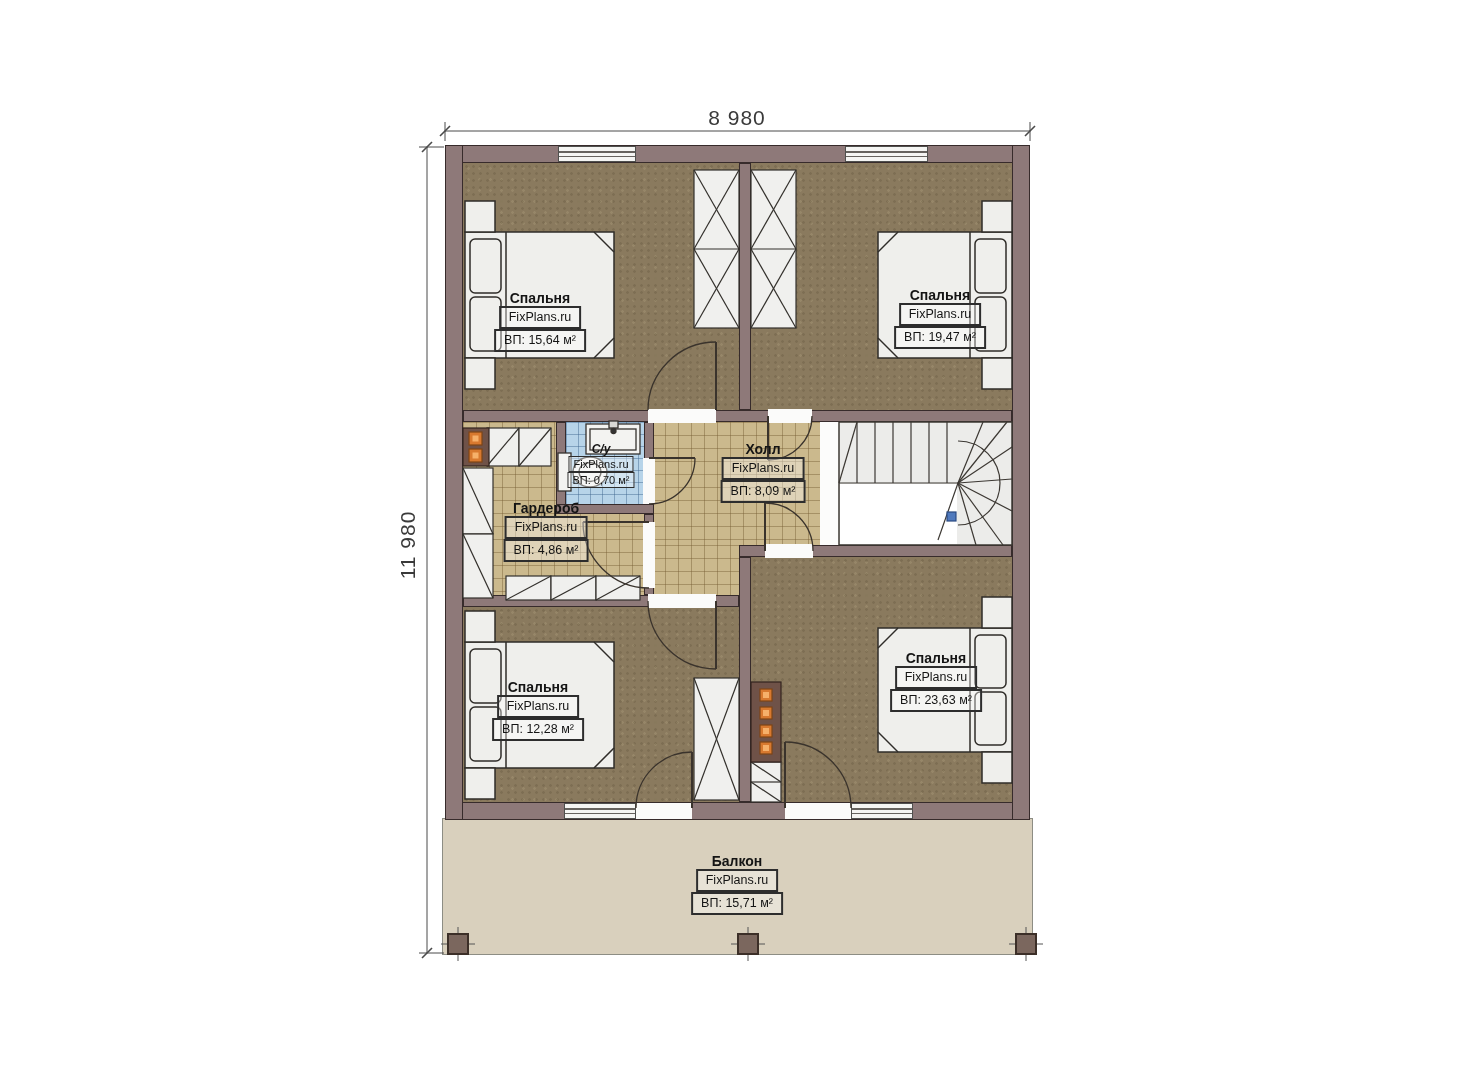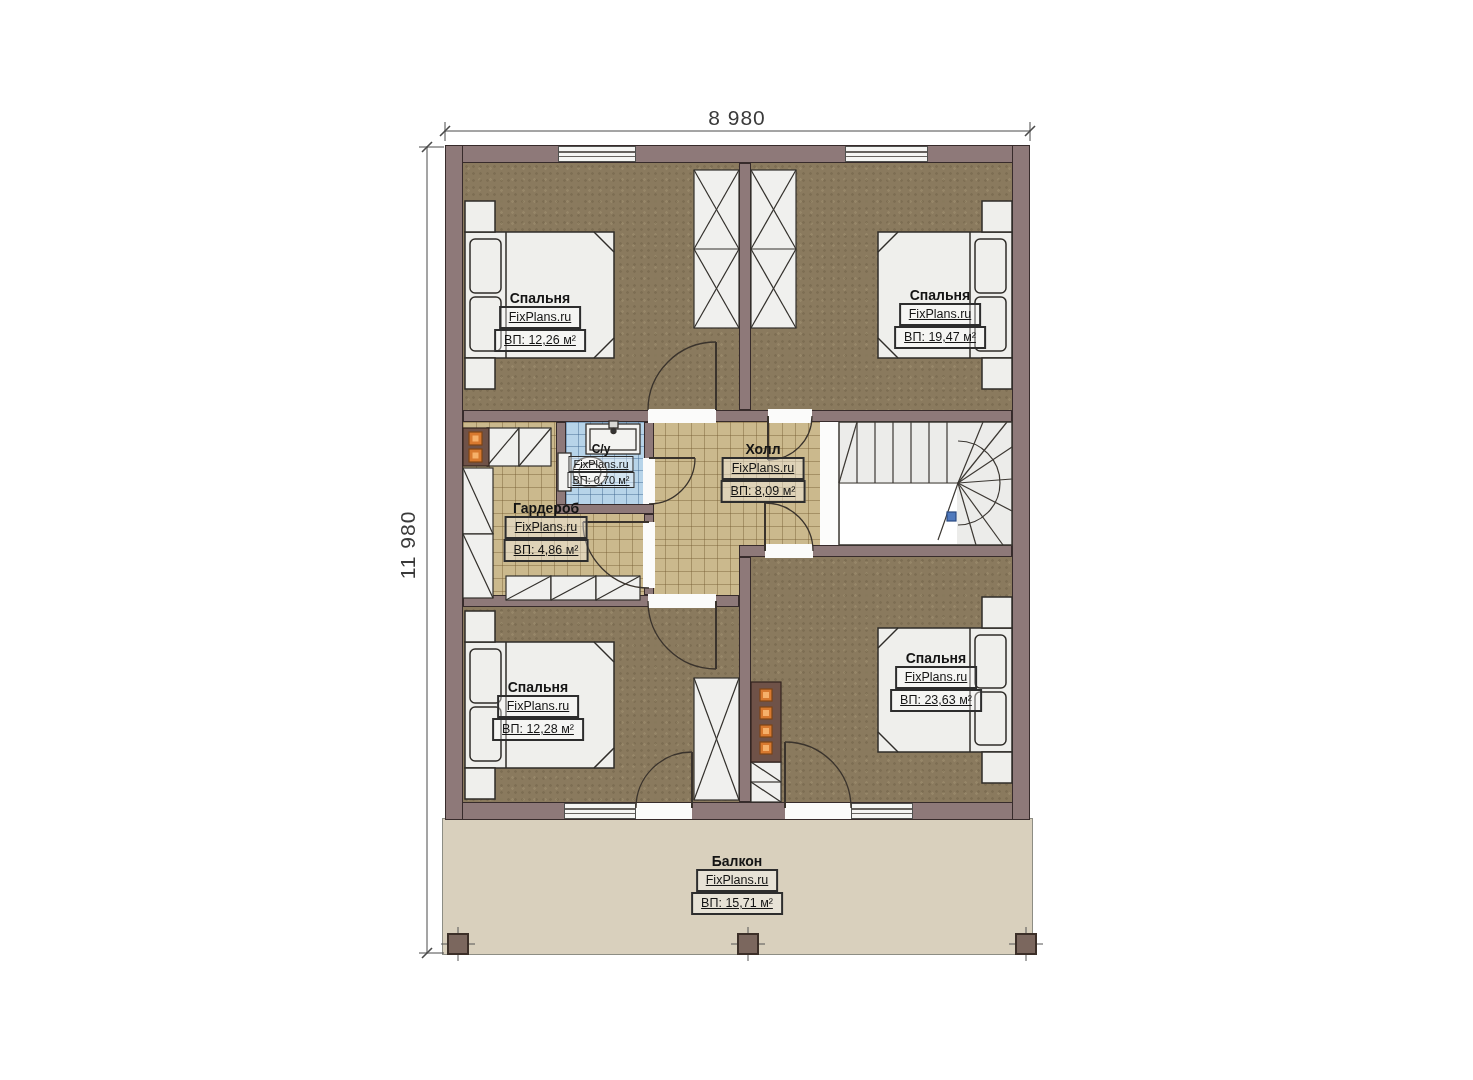--- a/index.html
+++ b/index.html
@@ -24,22 +24,22 @@
   .balcony{background:#d9d0bd;border:1px solid #8d8d84;z-index:0;}
   .winh{background:#f5f5f3;border:1px solid #50504e;z-index:8;}
   .winh:before,.winh:after{content:"";position:absolute;left:0;right:0;height:1.5px;background:#66625e;}
   .winh:before{top:30%;} .winh:after{top:64%;}
   .open{background:#fbfbfa;z-index:8;}
   svg.lines{position:absolute;left:0;top:0;z-index:20;pointer-events:none;}
   .rlabel{position:absolute;transform:translateX(-50%);display:flex;flex-direction:column;
           align-items:center;gap:0;z-index:30;white-space:nowrap;justify-content:space-between;}
   .rname{font-weight:bold;font-size:14px;color:#141414;}
   .rbox{font-size:12.5px;color:#141414;border:2px solid #2d2d2d;
-        background:rgba(255,255,255,0.38);padding:1px 8px;line-height:17px;text-decoration:underline;}
-  .rlabel.small .rname{font-size:12px;}
+        background:rgba(255,255,255,0.38);padding:1px 8px;line-height:17px;}
+  .rlabel.small .rname{font-size:12px;font-style:italic;}
   .rlabel.small .rbox{font-size:11px;padding:0 4px;border-width:1.5px;line-height:14px;}
   .dim{position:absolute;font-size:21px;color:#3a3a3a;letter-spacing:1px;z-index:30;}
   .dim.vert{transform:translate(-50%,-50%) rotate(-90deg);}
 </style>
 </head>
 <body>
 
 <div id="stage">
 
   <div class="a floor-brown" style="left:463px;top:163px;width:276px;height:247px;"></div>
@@ -252,21 +252,21 @@
         <line x1="1026" y1="927" x2="1026" y2="961"></line>
       <rect x="448" y="934" width="20" height="20" fill="#7b675e" stroke="#3c2f28" stroke-width="2"></rect>
       <rect x="738" y="934" width="20" height="20" fill="#7b675e" stroke="#3c2f28" stroke-width="2"></rect>
       <rect x="1016" y="934" width="20" height="20" fill="#7b675e" stroke="#3c2f28" stroke-width="2"></rect>
     </g>
   </svg>
 
   <div class="rlabel" style="left:540px;top:290px;">
     <div class="rname">Спальня</div>
     <div class="rbox">FixPlans.ru</div>
-    <div class="rbox">ВП: 12,26 м²</div>
+    <div class="rbox">ВП: 15,64 м²</div>
   </div>
   <div class="rlabel" style="left:940px;top:287px;">
     <div class="rname">Спальня</div>
     <div class="rbox">FixPlans.ru</div>
     <div class="rbox">ВП: 19,47 м²</div>
   </div>
   <div class="rlabel small" style="left:601px;top:442px;">
     <div class="rname">С/у</div>
     <div class="rbox">FixPlans.ru</div>
     <div class="rbox">ВП: 0,70 м²</div>

